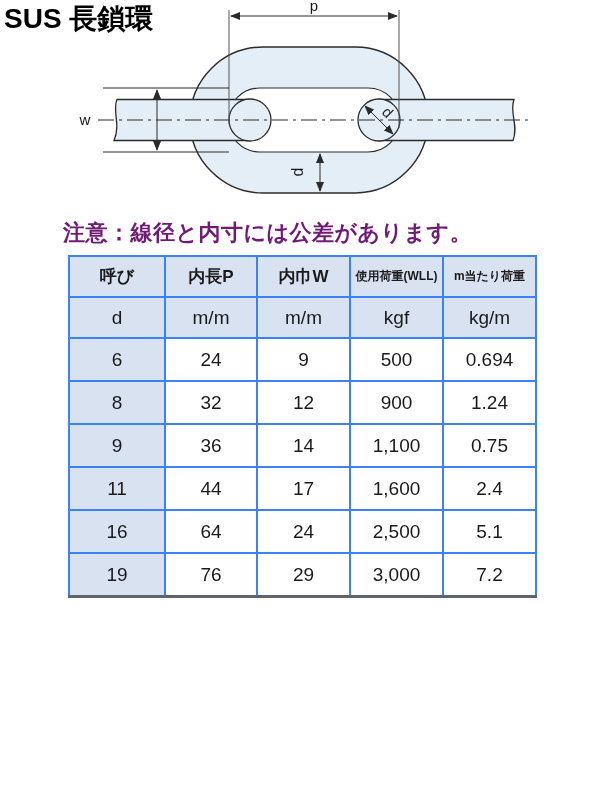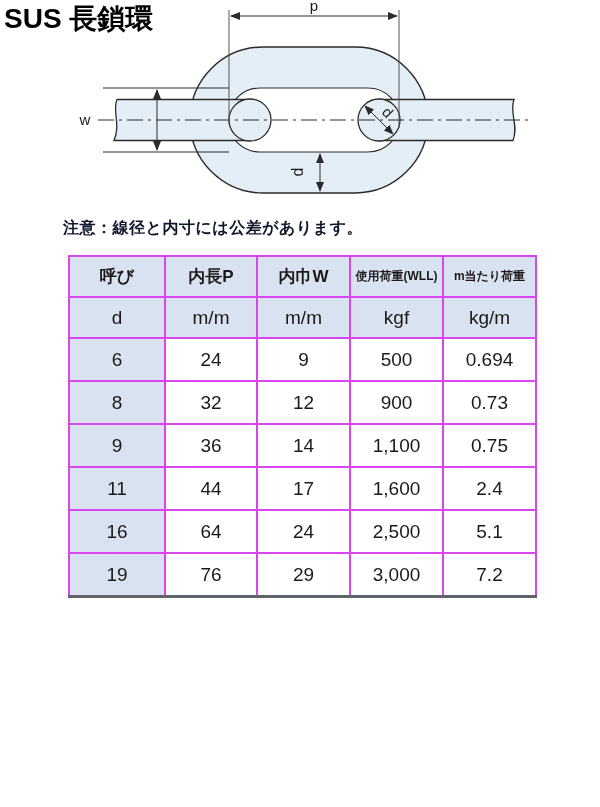--- a/index.html
+++ b/index.html
@@ -12,32 +12,32 @@
     color:#141414;
   }
   .page-title{
     position:absolute;left:4px;top:0px;
     font-size:28px;font-weight:bold;color:#000;
     letter-spacing:0px;white-space:nowrap;text-align:right;
   }
   .diagram{position:absolute;left:0;top:0;width:600px;height:220px;}
   .note{
     position:absolute;left:63px;top:218px;
-    font-size:16px;font-weight:bold;color:#0f172a;
+    font-size:22px;font-weight:bold;color:#701a75;
     white-space:nowrap;letter-spacing:0.5px;
   }
   table.spec{
     position:absolute;left:68px;top:255px;
     border-collapse:collapse;table-layout:fixed;
     width:457px;
     border:2px solid #36363b;
     border-bottom:3px solid #60656b;
   }
   table.spec td{
-    border:2px solid #d946ef;
+    border:2px solid #3b82f6;
     text-align:center;vertical-align:middle;
     padding:0;color:#1a1a1a;
     background:#ffffff;
     font-size:19px;
     overflow:hidden;white-space:nowrap;
   }
   table.spec tr.hdr1 td{height:39px;font-weight:bold;font-size:17px;}
   table.spec tr.hdr1 td.small{font-size:12px;}
   table.spec tr.hdr2 td{height:39px;font-size:19px;}
   table.spec tr.data td{height:41px;}
@@ -111,21 +111,21 @@
     <td>24</td>
     <td>9</td>
     <td>500</td>
     <td>0.694</td>
   </tr>
   <tr class="data">
     <td class="shade">8</td>
     <td>32</td>
     <td>12</td>
     <td>900</td>
-    <td>0.73</td>
+    <td>1.24</td>
   </tr>
   <tr class="data">
     <td class="shade">9</td>
     <td>36</td>
     <td>14</td>
     <td>1,100</td>
     <td>0.75</td>
   </tr>
   <tr class="data">
     <td class="shade">11</td>

